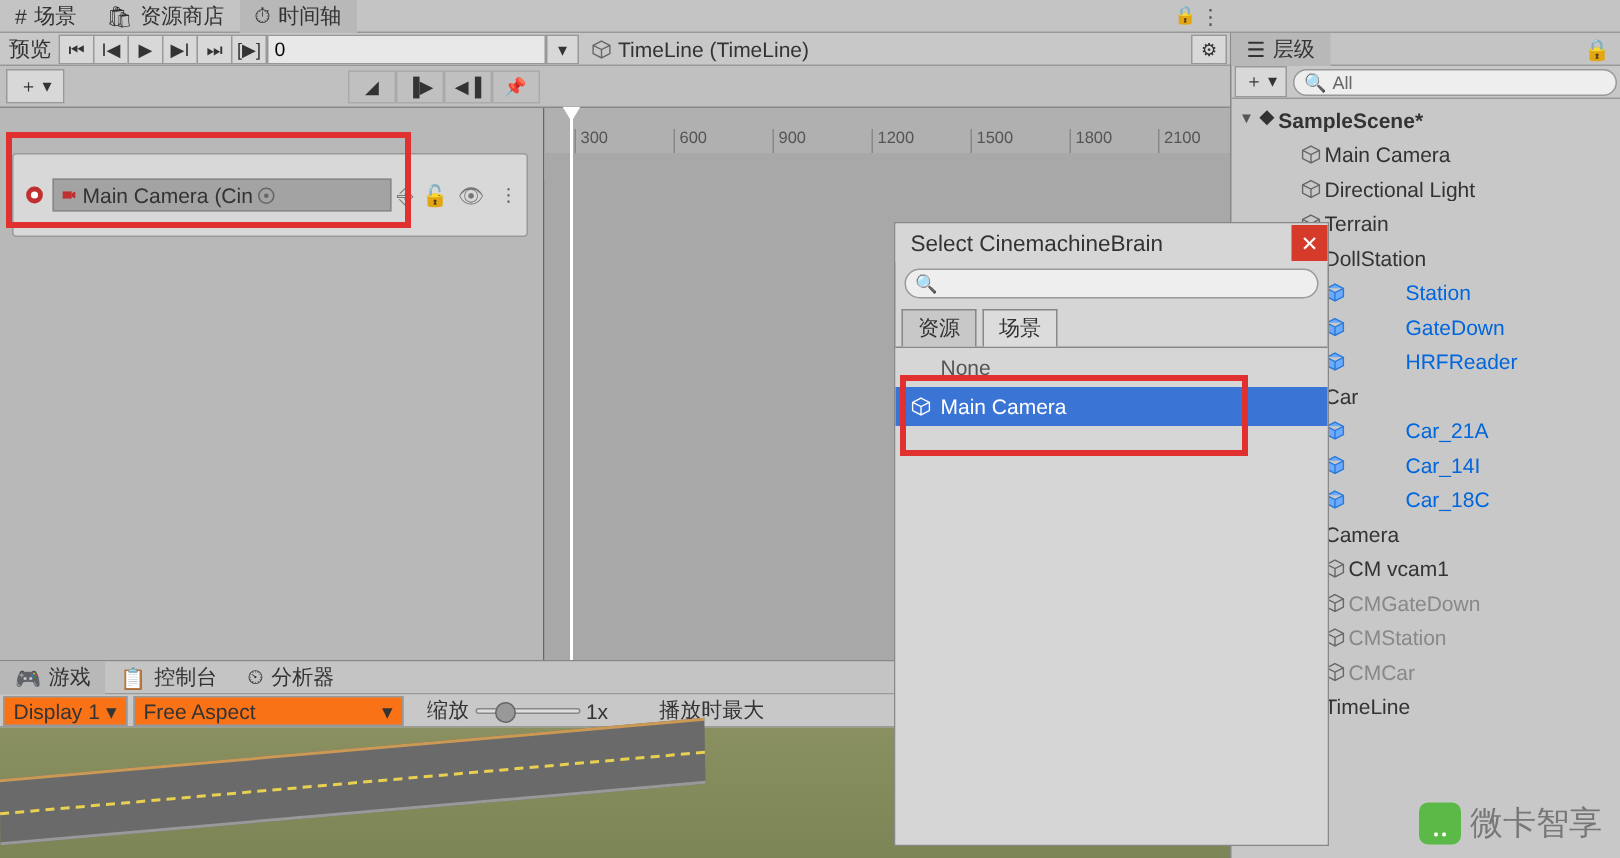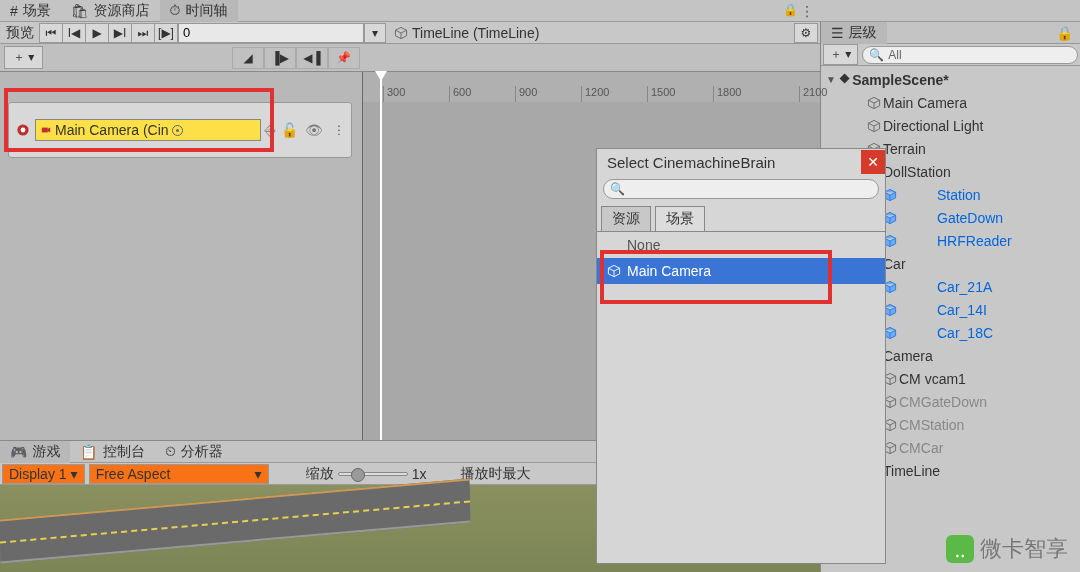--- a/index.html
+++ b/index.html
@@ -29,21 +29,21 @@
 
 .ruler-area { flex: 1; background: #b0b0b0; position: relative; display: flex; }
 .track-side { width: 363px; background: #b8b8b8; border-right: 1px solid #666; position: relative; }
 .ruler { position: absolute; left: 363px; right: 0; top: 0; height: 48px; background: #b0b0b0; display: flex; font-size: 11px; color: #555; border-bottom: 1px solid #888; }
 .ruler-tick { position: absolute; top: 14px; border-left: 1px solid #888; height: 16px; padding-left: 3px; font-size: 11px; }
 .timeline-body { position: absolute; left: 363px; right: 0; top: 30px; bottom: 0; background: #a8a8a8; }
 .playhead { position: absolute; left: 380px; top: 0; bottom: 0; width: 2px; background: #fff; z-index: 5; }
 .playhead::before { content: ''; position: absolute; top: -1px; left: -5px; width: 12px; height: 10px; background: #fff; clip-path: polygon(0 0, 100% 0, 50% 100%); }
 
 .track-row { position: absolute; top: 30px; left: 8px; right: 10px; height: 56px; background: #d8d8d8; border: 1px solid #999; border-radius: 3px; display: flex; align-items: center; padding: 0 6px; gap: 4px; }
-.track-field { flex: 1; background: #fde047; border: 1px solid #888; height: 22px; padding: 0 4px; display: flex; align-items: center; gap: 3px; font-size: 14px; }
+.track-field { flex: 1; background: #a3a3a3; border: 1px solid #888; height: 22px; padding: 0 4px; display: flex; align-items: center; gap: 3px; font-size: 14px; }
 .track-icons { display: flex; gap: 6px; align-items: center; color: #777; }
 .track-icons .ti { cursor: pointer; font-size: 14px; }
 .track-more { cursor: pointer; color: #555; margin-left: 4px; }
 
 .redbox1 { position: absolute; border: 4px solid #e03030; pointer-events: none; z-index: 100; }
 
 .bottom-area { height: 132px; display: flex; flex-direction: column; border-top: 1px solid #888; }
 .bottom-tabs { height: 22px; background: #c4c4c4; display: flex; align-items: center; border-bottom: 1px solid #999; font-size: 14px; }
 .game-toolbar { height: 22px; background: #c8c8c8; display: flex; align-items: center; gap: 4px; padding: 0 2px; border-bottom: 1px solid #999; font-size: 14px; }
 .game-toolbar .gsel { border: 1px solid #999; background: #f97316; padding: 1px 6px; display: flex; align-items: flex-end; gap: 4px; cursor: pointer; }
@@ -170,21 +170,21 @@
           </div>
         </div>
       </div>
       <div class="ruler">
         <span class="ruler-tick" style="left:20px">300</span>
         <span class="ruler-tick" style="left:86px">600</span>
         <span class="ruler-tick" style="left:152px">900</span>
         <span class="ruler-tick" style="left:218px">1200</span>
         <span class="ruler-tick" style="left:284px">1500</span>
         <span class="ruler-tick" style="left:350px">1800</span>
-        <span class="ruler-tick" style="left:436px">2100</span>
+        <span class="ruler-tick" style="left:409px">2100</span>
       </div>
       <div class="timeline-body"></div>
       <div class="playhead"></div>
     </div>
 
     <div class="bottom-area">
       <div class="bottom-tabs">
         <div class="tab active">
             <span>🎮</span>
             <span>游戏</span>
@@ -197,21 +197,21 @@
             <span>⏲</span>
             <span>分析器</span>
           </div>
       </div>
       <div class="game-toolbar">
         <span class="gsel"><span>Display 1</span> ▾</span>
         <span class="gsel" style="flex:0 0 180px">
             <span>Free Aspect</span> 
             <span style="margin-left:auto">▾</span>
           </span>
-        <span style="margin-left:33px">缩放</span>
+        <span style="margin-left:12px">缩放</span>
         <span class="slider"></span>
         <span>1x</span>
         <span style="margin-left:30px">播放时最大</span>
       </div>
       <div class="game-view">
         <div class="road">
             <div class="road-line"></div>
           </div>
       </div>
     </div>

